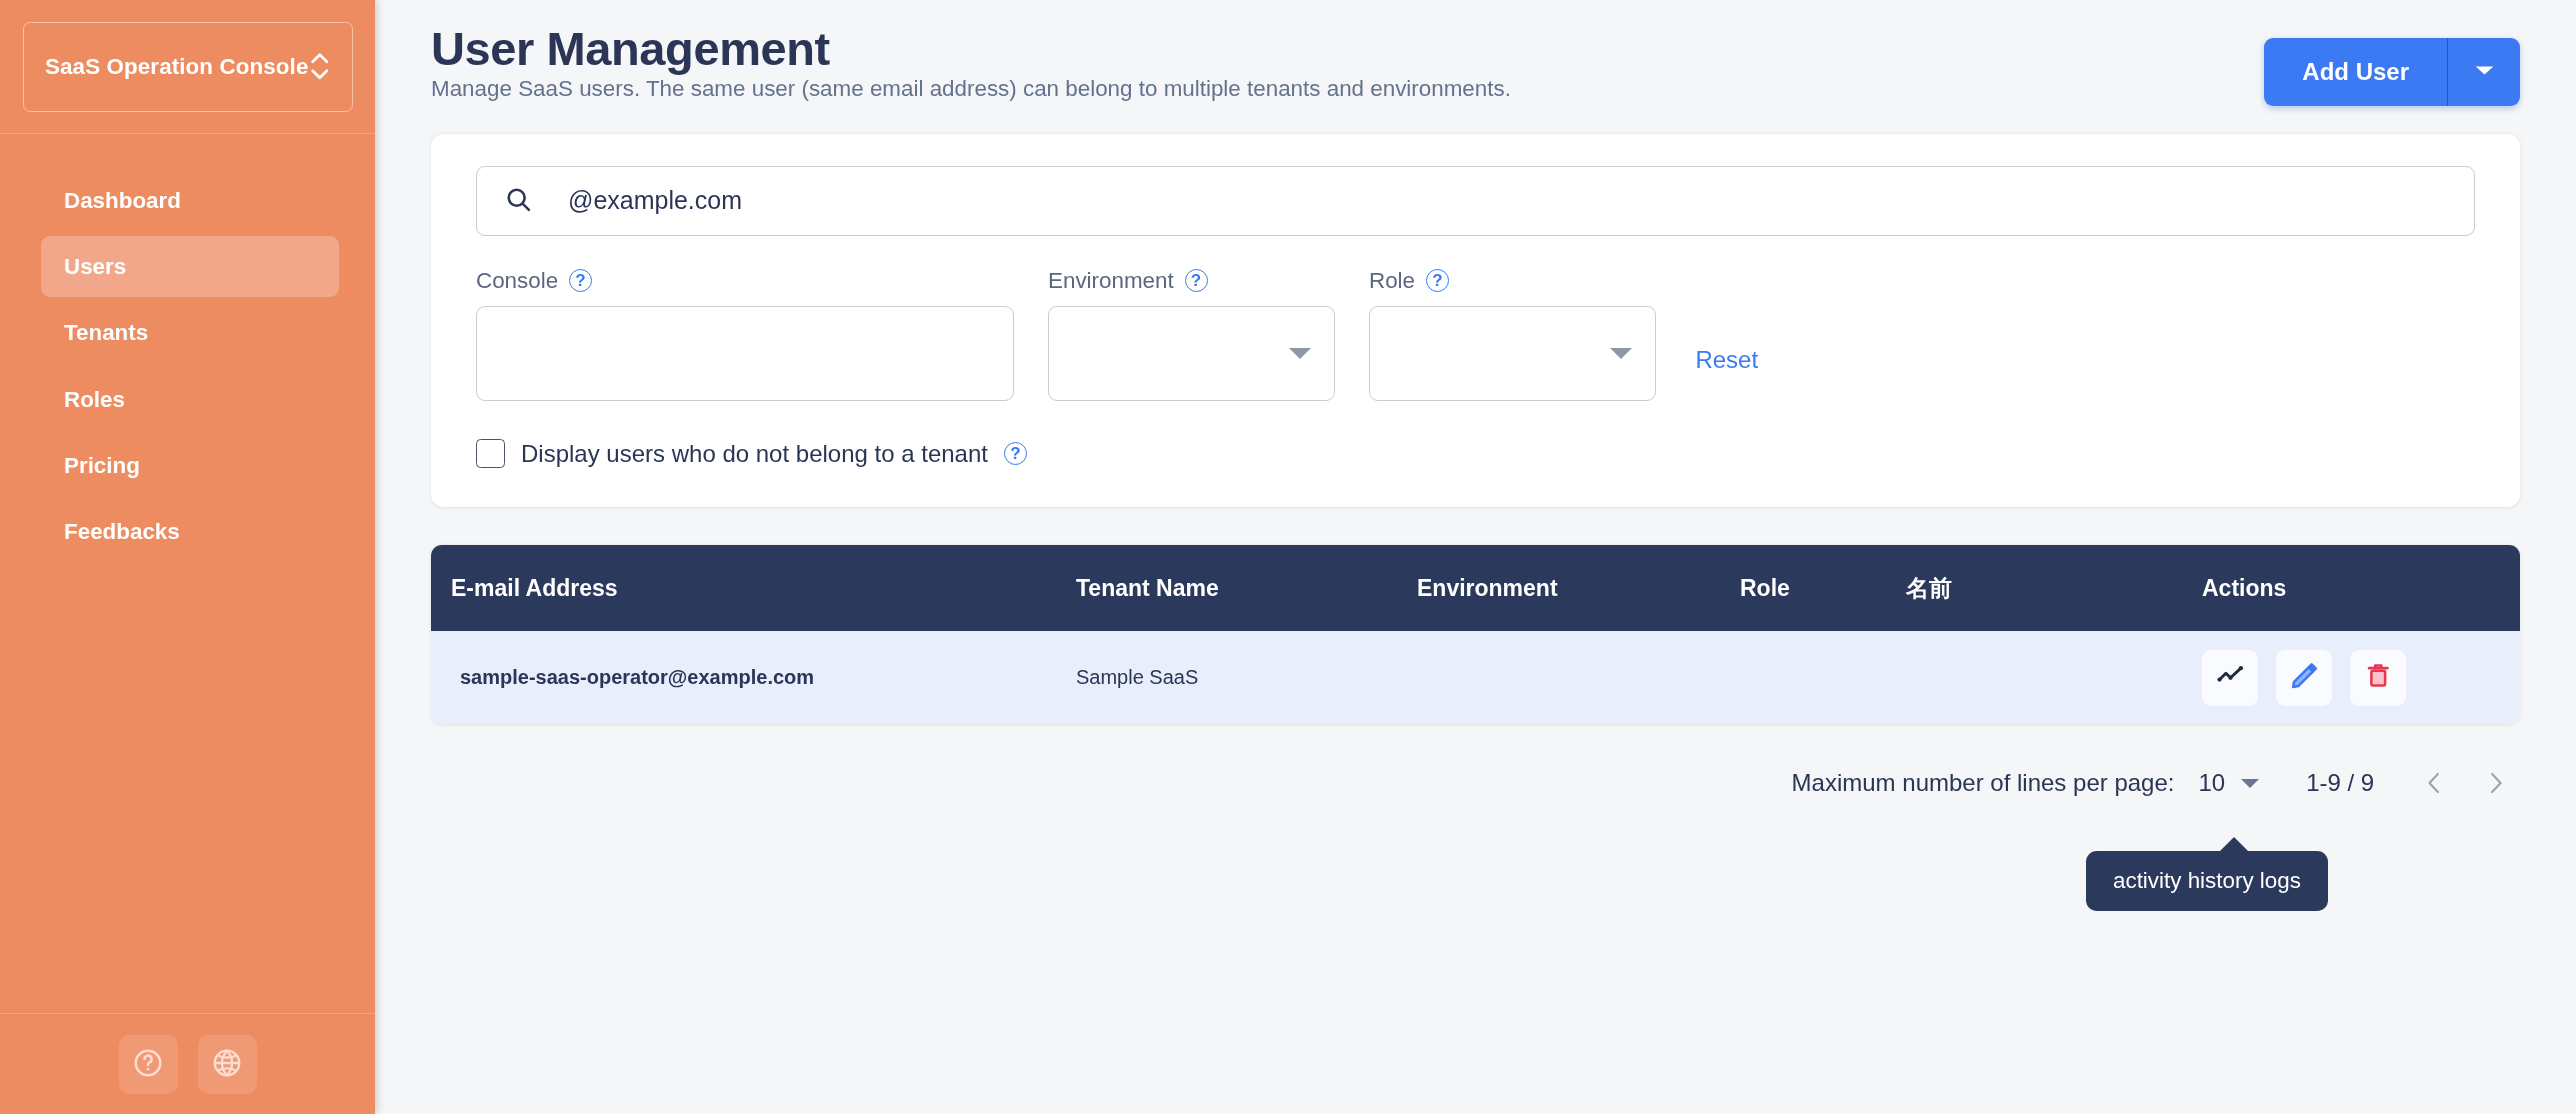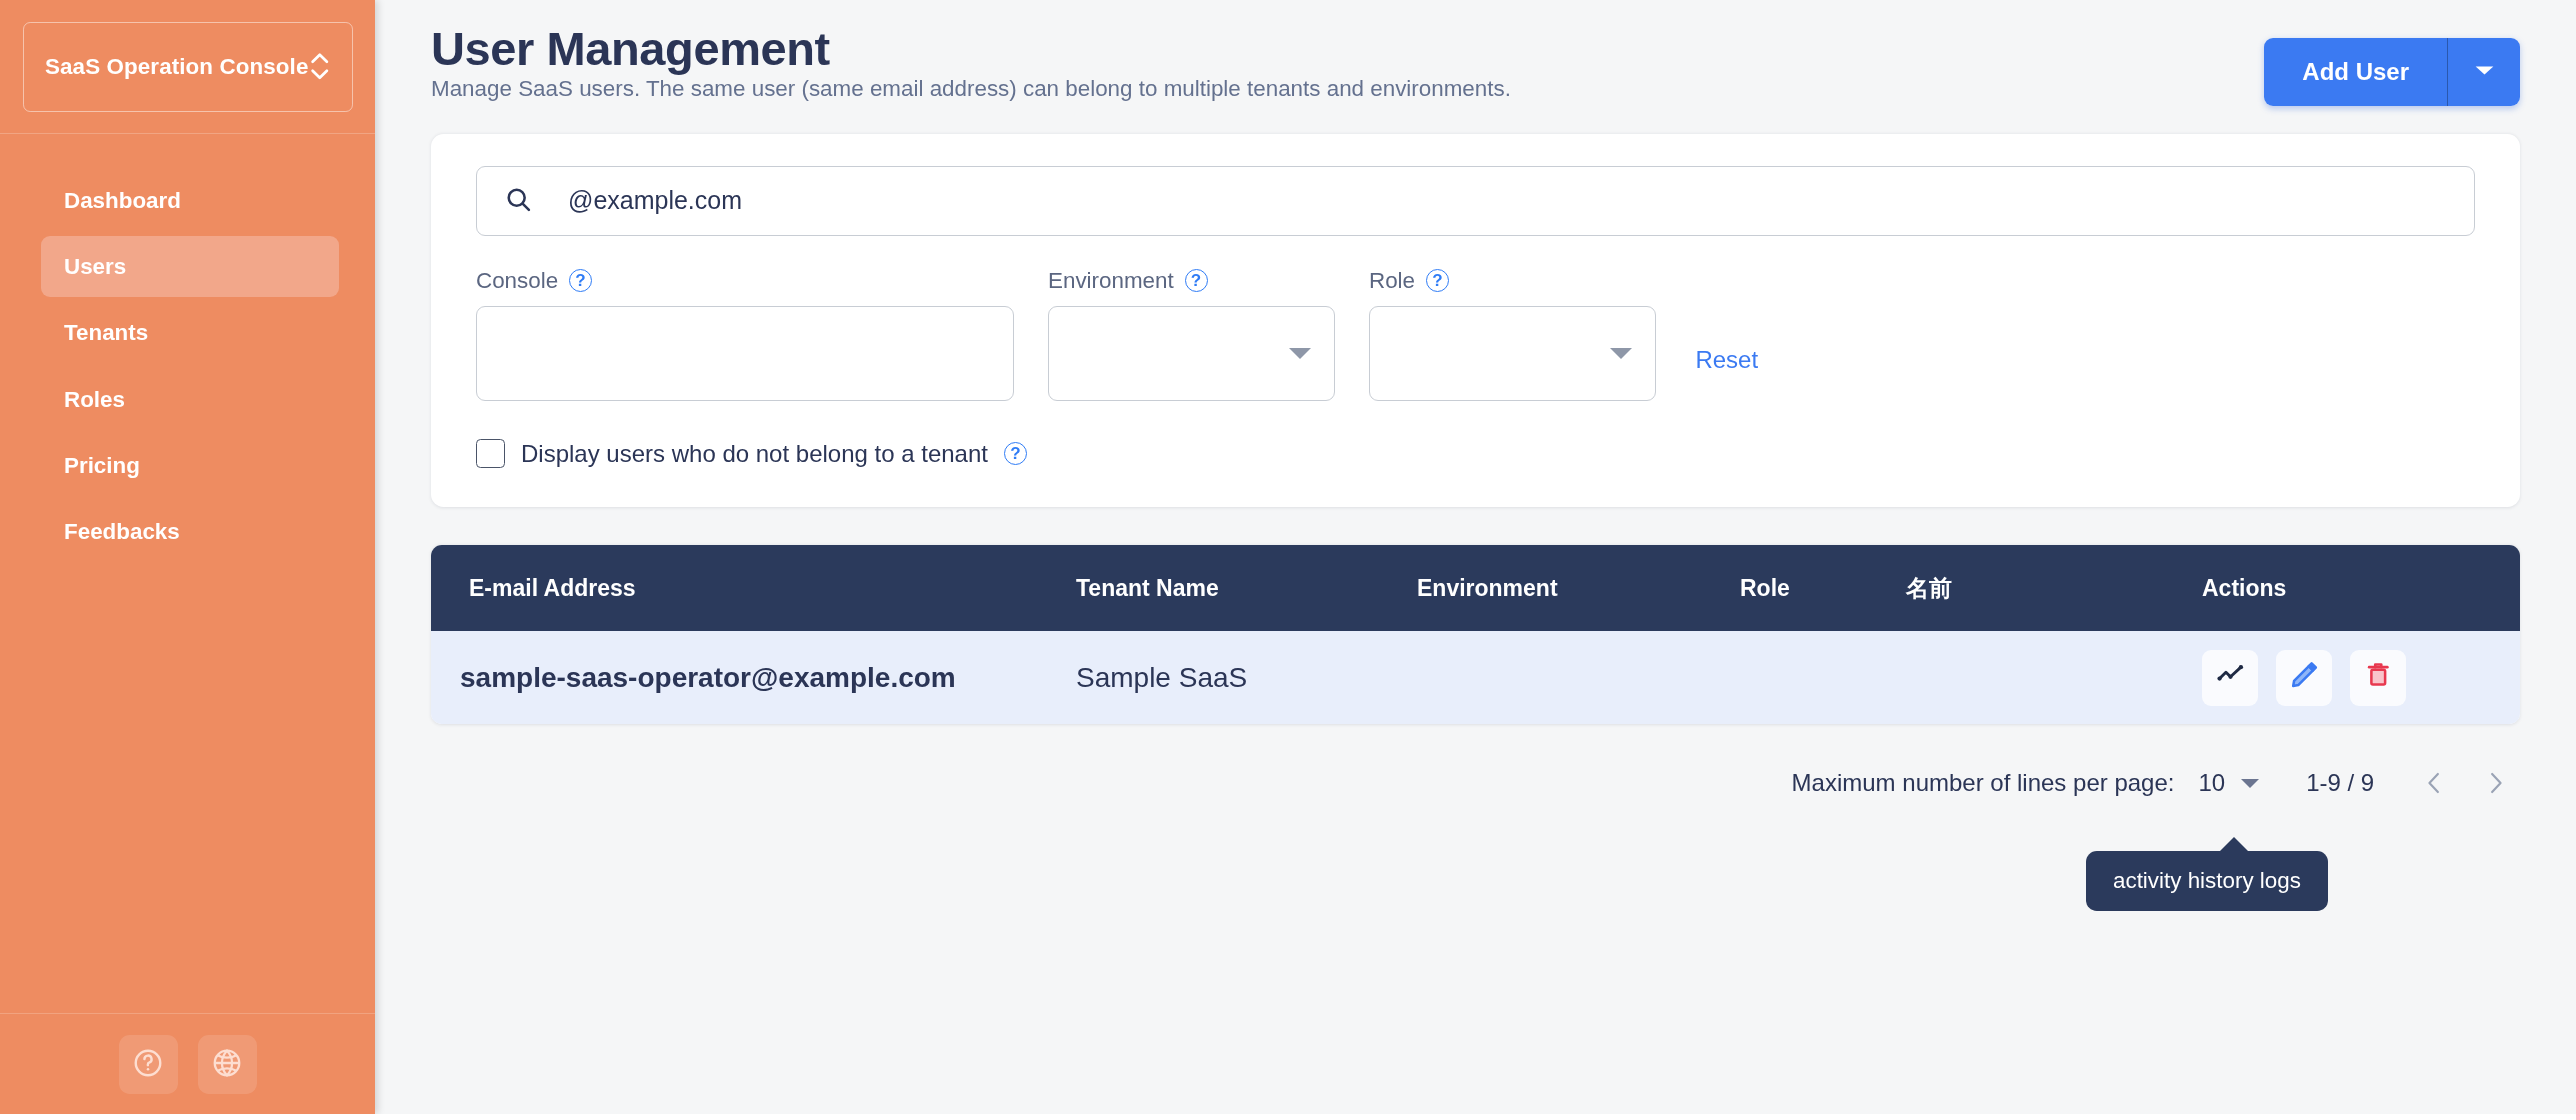--- a/index.html
+++ b/index.html
@@ -233,29 +233,29 @@
   table { width: 100%; border-collapse: collapse; table-layout: fixed; }
   thead tr { background: #2b3a5c; height: 86px; }
   thead th {
     color: #ffffff;
     font-size: 23px;
     font-weight: 700;
     text-align: left;
     padding: 0;
     vertical-align: middle;
   }
-  th.c-email   { width: 645px; padding-left: 38px; }
+  th.c-email   { width: 645px; padding-left: 20px; }
   th.c-tenant  { width: 341px; }
   th.c-env     { width: 323px; }
   th.c-role    { width: 166px; }
   th.c-name    { width: 296px; }
   th.c-actions { width: auto; }
 
   tbody tr { background: #e8eefb; height: 93px; }
-  tbody td { font-size: 28px; color: #2b3556; vertical-align: middle; padding: 0; }
+  tbody td { font-size: 20px; color: #2b3556; vertical-align: middle; padding: 0; }
   td.c-email { padding-left: 29px; font-weight: 700; }
   .actions-cell { padding-right: 0; }
   .action-group { display: flex; gap: 18px; justify-content: flex-start; }
   .act-btn {
     width: 56px; height: 56px;
     border-radius: 9px;
     background: #fafbfe;
     display: flex; align-items: center; justify-content: center;
     cursor: pointer;
   }

